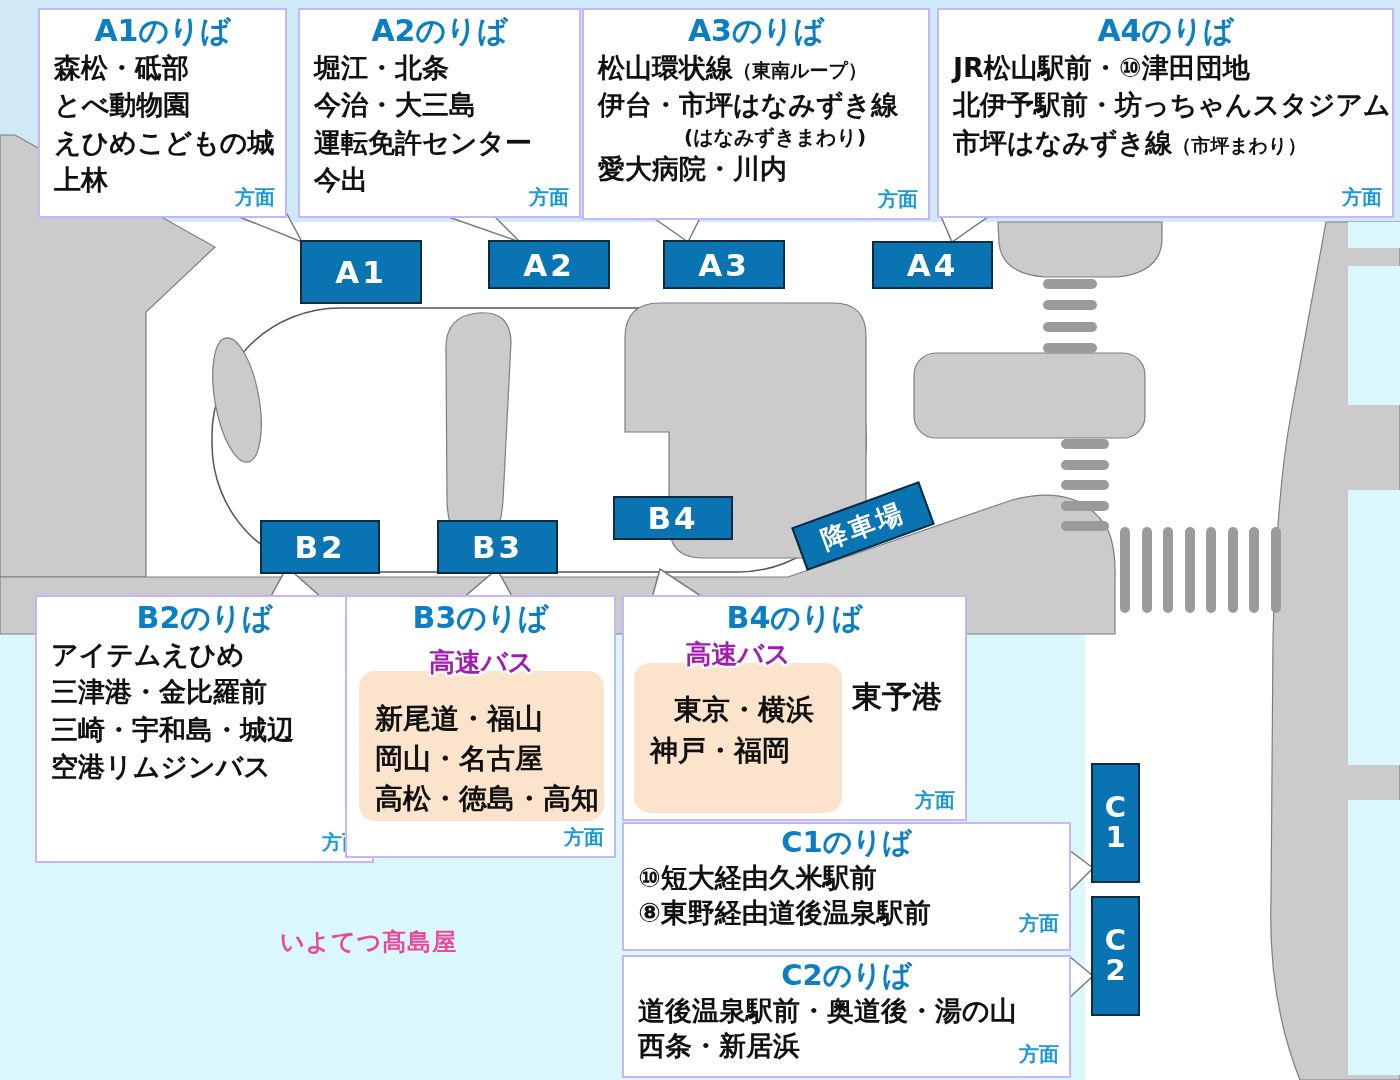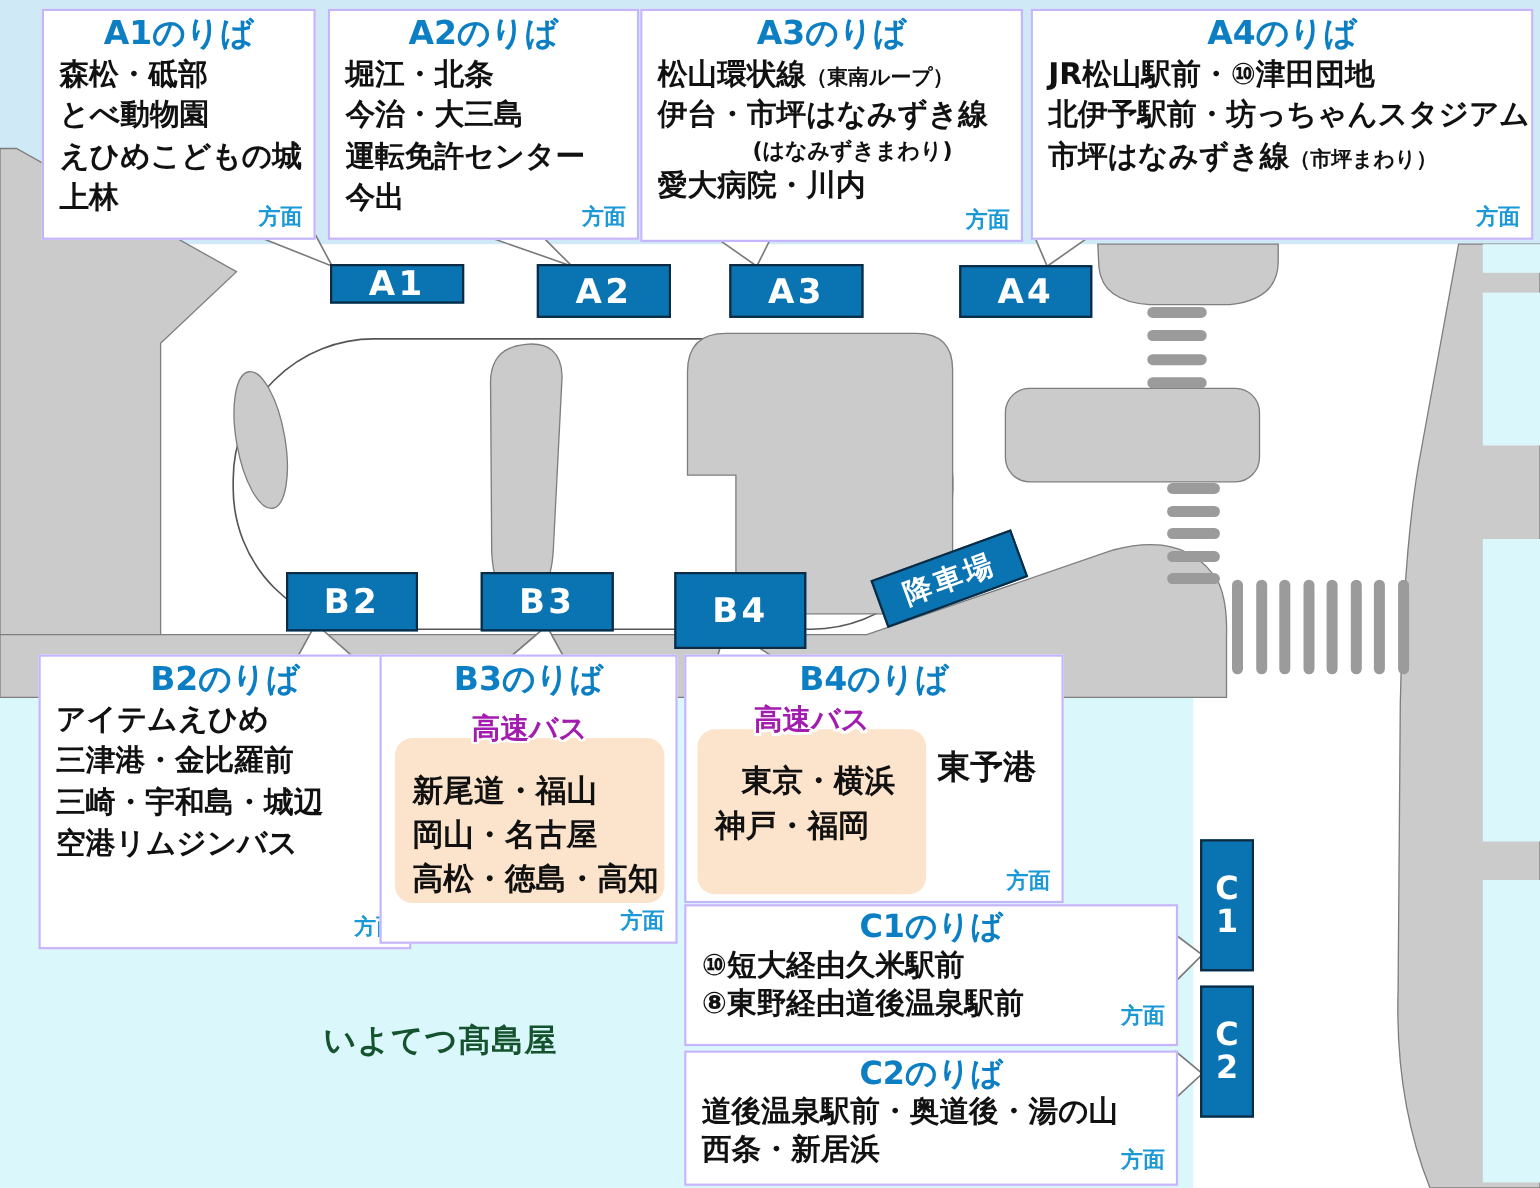--- a/index.html
+++ b/index.html
@@ -53,22 +53,22 @@
   }
   .btn.vert{flex-direction:column;line-height:1.02;font-size:29px;letter-spacing:0;}
   .alight{
     position:absolute;left:795px;top:503px;width:136px;height:46px;
     transform:rotate(-20deg);
     background:#0a74b2;border:2px solid #0c2b42;box-sizing:border-box;color:#fff;
     font-weight:bold;font-size:26px;letter-spacing:3px;
     display:flex;align-items:center;justify-content:center;
   }
   .bldg-label{
-    position:absolute;left:294px;top:926px;color:#14532d;
-    font-size:29px;font-weight:bold;letter-spacing:1px;
+    position:absolute;left:280px;top:926px;color:#ec4899;
+    font-size:24px;font-weight:bold;letter-spacing:1px;
   }
   .note{
     position:absolute;font-size:30px;font-weight:bold;color:#111;white-space:nowrap;
   }
 </style>
 </head>
 <body>
 
 <div class="stage">
 
@@ -212,28 +212,28 @@
     <div class="homen" style="bottom:12px;">方面</div>
   </div>
 
   <div class="box" style="left:622px;top:955px;width:449px;height:123px;">
     <div class="title" style="font-size:29px;margin-top:1px;">C2のりば</div>
     <div class="line" style="line-height:1.3;">道後温泉駅前・奥道後・湯の山</div>
     <div class="line" style="line-height:1.3;">西条・新居浜</div>
     <div class="homen" style="bottom:8px;">方面</div>
   </div>
 
-  <div class="btn" style="left:300px;top:240px;width:122px;height:36px;">A1</div>
+  <div class="btn" style="left:300px;top:240px;width:122px;height:64px;">A1</div>
   <div class="btn" style="left:488px;top:240px;width:122px;height:49px;">A2</div>
   <div class="btn" style="left:663px;top:240px;width:122px;height:49px;">A3</div>
   <div class="btn" style="left:872px;top:241px;width:121px;height:48px;">A4</div>
 
   <div class="btn" style="left:260px;top:520px;width:120px;height:54px;">B2</div>
   <div class="btn" style="left:437px;top:520px;width:121px;height:54px;">B3</div>
-  <div class="btn" style="left:613px;top:520px;width:120px;height:70px;">B4</div>
+  <div class="btn" style="left:613px;top:496px;width:120px;height:44px;">B4</div>
 
   <div class="btn vert" style="left:1091px;top:763px;width:49px;height:120px;">
     <span>C</span>
     <span>1</span>
   </div>
   <div class="btn vert" style="left:1091px;top:896px;width:49px;height:120px;">
     <span>C</span>
     <span>2</span>
   </div>
 

